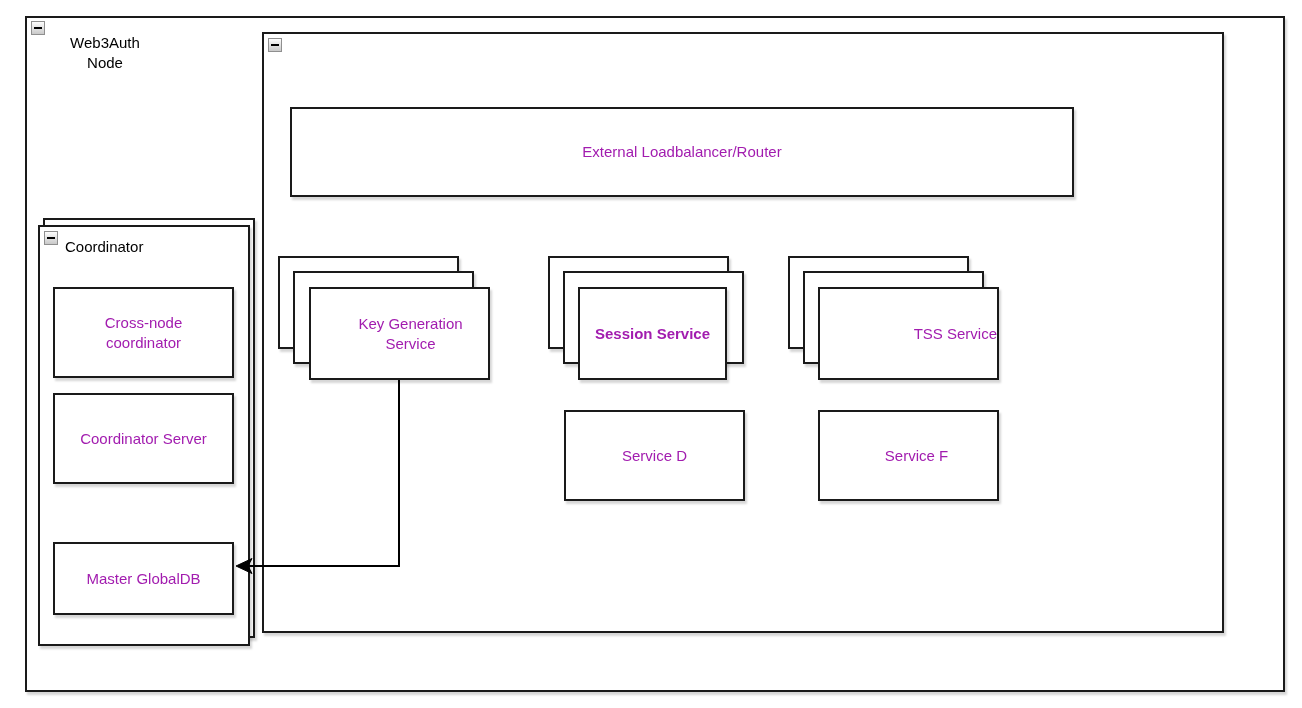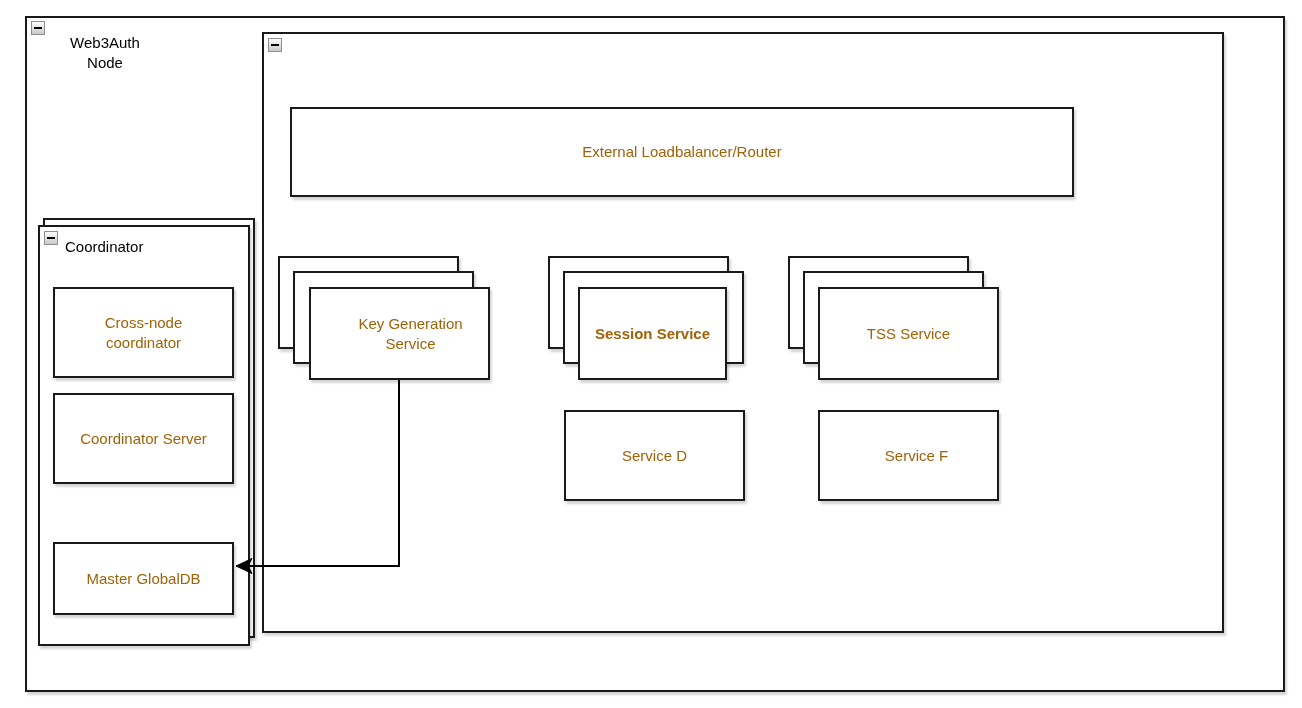--- a/index.html
+++ b/index.html
@@ -28,21 +28,21 @@
   .flexbox {
     display: flex;
     align-items: center;
     justify-content: center;
     text-align: center;
   }
   .lbl {
     font-size: 15px;
     line-height: 20px;
     white-space: pre-line;
-    color: #a16207;
+    color: #a21caf;
   }
   .floating-lbl {
     position: absolute;
     font-size: 15px;
     line-height: 20px;
     white-space: pre-line;
   }
   .center { text-align: center; }
   
   .collapse {
@@ -95,21 +95,21 @@
   </div>
 
   <div class="shape" style="left:548px; top:256px; width:181px; height:93px;"></div>
   <div class="shape" style="left:563px; top:271px; width:181px; height:93px;"></div>
   <div class="shape flexbox" style="left:578px; top:287px; width:149px; height:93px;font-weight:bold;">
     <span class="lbl">Session Service</span>
   </div>
 
   <div class="shape" style="left:788px; top:256px; width:181px; height:93px;"></div>
   <div class="shape" style="left:803px; top:271px; width:181px; height:93px;"></div>
-  <div class="shape flexbox" style="left:818px; top:287px; width:181px; height:93px;">
+  <div class="shape flexbox" style="left:818px; top:287px; width:181px; height:93px;justify-content:flex-end;">
     <span class="lbl">TSS Service</span>
   </div>
 
   <div class="shape flexbox" style="left:564px; top:410px; width:181px; height:91px;">
     <span class="lbl">Service D</span>
   </div>
 
   <div class="shape flexbox" style="left:818px; top:410px; width:181px; height:91px;padding-left:16px;">
     <span class="lbl">Service F</span>
   </div>

